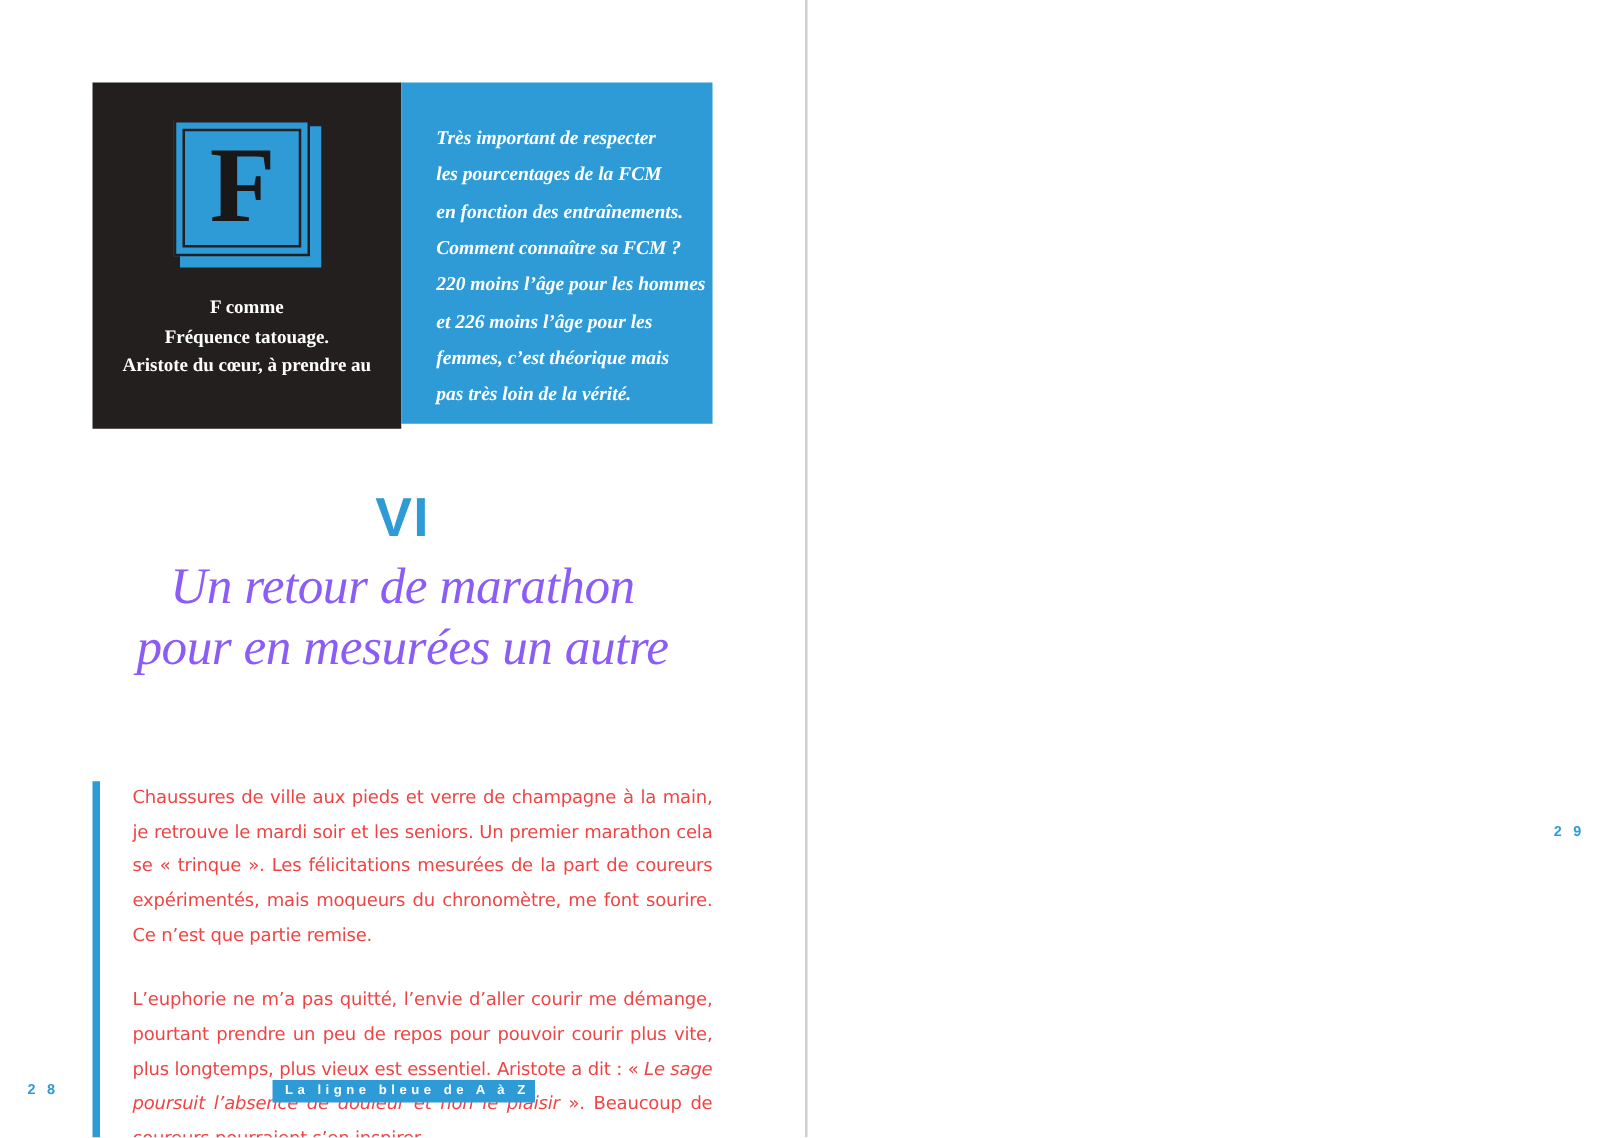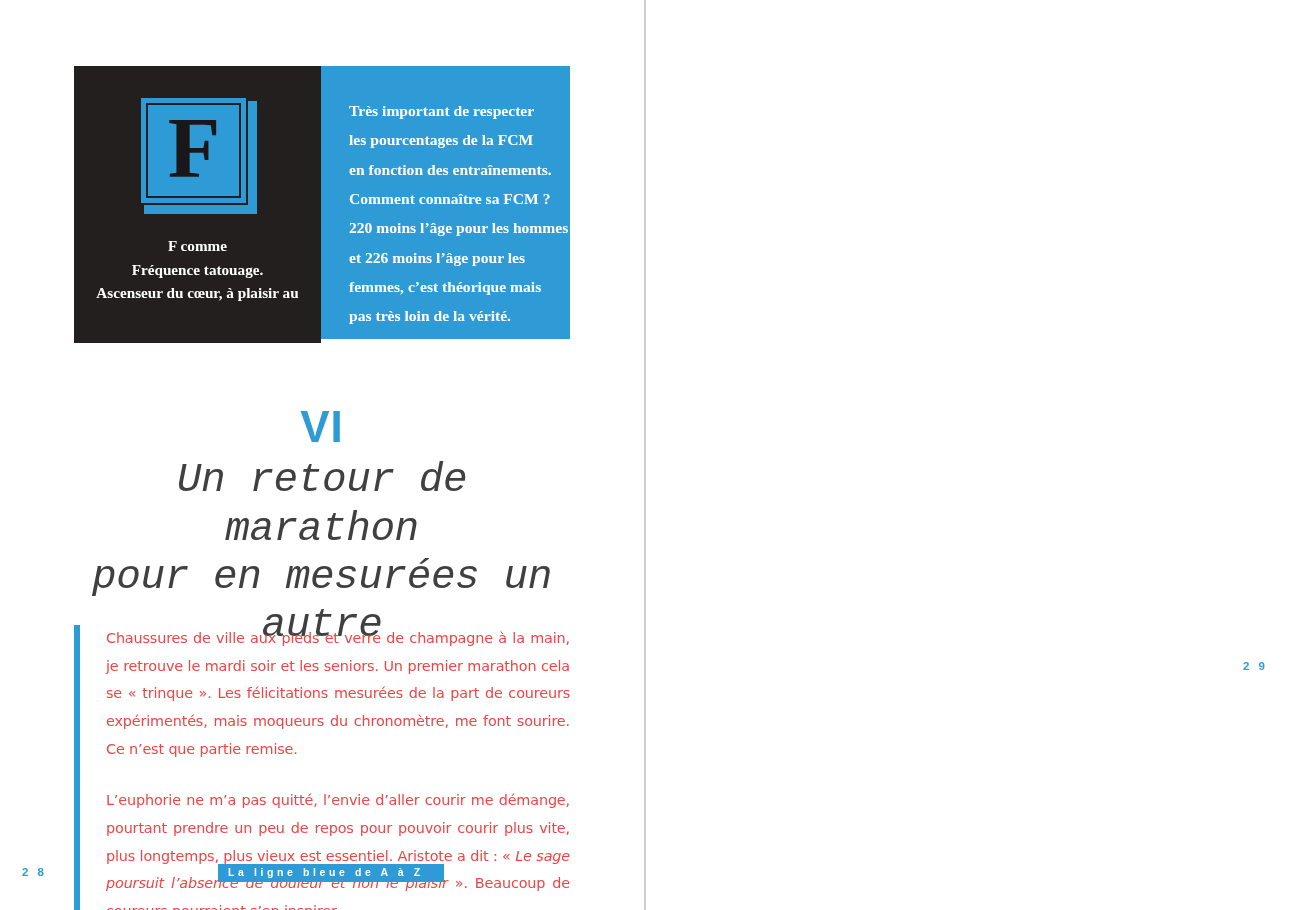--- a/index.html
+++ b/index.html
@@ -128,48 +128,49 @@
     font-size: 15.2px;
     line-height: 1.55;
   }
   .defcard-note {
     position: absolute;
     left: 28px;
     top: 30px;
     right: 14px;
     color: #ffffff;
     font-family: "Liberation Serif", serif;
+    font-style: italic;
     font-weight: 700;
     font-size: 15.6px;
     line-height: 1.88;
   }
   .defcard-note div { white-space: nowrap; }
 
   
   .chapter {
     position: absolute;
     left: 74px;
-    top: 404px;
+    top: 392px;
     width: 496px;
     text-align: center;
   }
   .chapter-number {
     font-family: "Liberation Sans", sans-serif;
     font-weight: 700;
     font-size: 44px;
     color: #2e9bd7;
     line-height: 1.05;
     letter-spacing: 1px;
   }
   .chapter-title {
-    font-family: Liberation Mono, monospace;
+    font-family: Liberation Serif, serif;
     font-style: italic;
     font-weight: 300;
     font-size: 41px;
-    color: #404040;
+    color: #8b5cf6;
     line-height: 1.18;
     letter-spacing: -0.4px;
     margin-top: 6px;
   }
 
   
   .textblock {
     position: absolute;
     box-sizing: border-box;
     border-left: 6px solid #2e9bd7;
@@ -213,21 +214,21 @@
   .folio-left  { left: 22px; }
   .folio-right { right: 22px; }
   .runhead {
     position: absolute;
     background: #2e9bd7;
     color: #ffffff;
     font-family: "Liberation Sans", sans-serif;
     font-size: 10.5px;
     font-weight: 700;
     letter-spacing: 3.6px;
-    padding: 2px 20px 3px 10px;
+    padding: 2px 4px 3px 10px;
     white-space: nowrap;
     line-height: 1.25;
   }
   .runhead-left  { left: 218px; }
   .runhead .cap { font-weight: 700; }
 </style>
 </head>
 <body>
 
 <div class="spread">
@@ -242,21 +243,21 @@
         <div class="letter-frame">
           <div class="shadow"></div>
           <div class="plate">
             <div class="inner"></div>
             <div class="glyph">F</div>
           </div>
         </div>
         <div class="defcard-caption">
           <div>F comme</div>
           <div>Fréquence tatouage.</div>
-          <div>Ascenseur du cœur, à plaisir au</div>
+          <div>Aristote du cœur, à prendre au</div>
         </div>
       </div>
 
       <div class="defcard-blue">
         <div class="defcard-note">
           <div>Très important de respecter</div>
           <div>les pourcentages de la FCM</div>
           <div>en fonction des entraînements.</div>
           <div>Comment connaître sa FCM ?</div>
           <div>220 moins l’âge pour les hommes</div>

